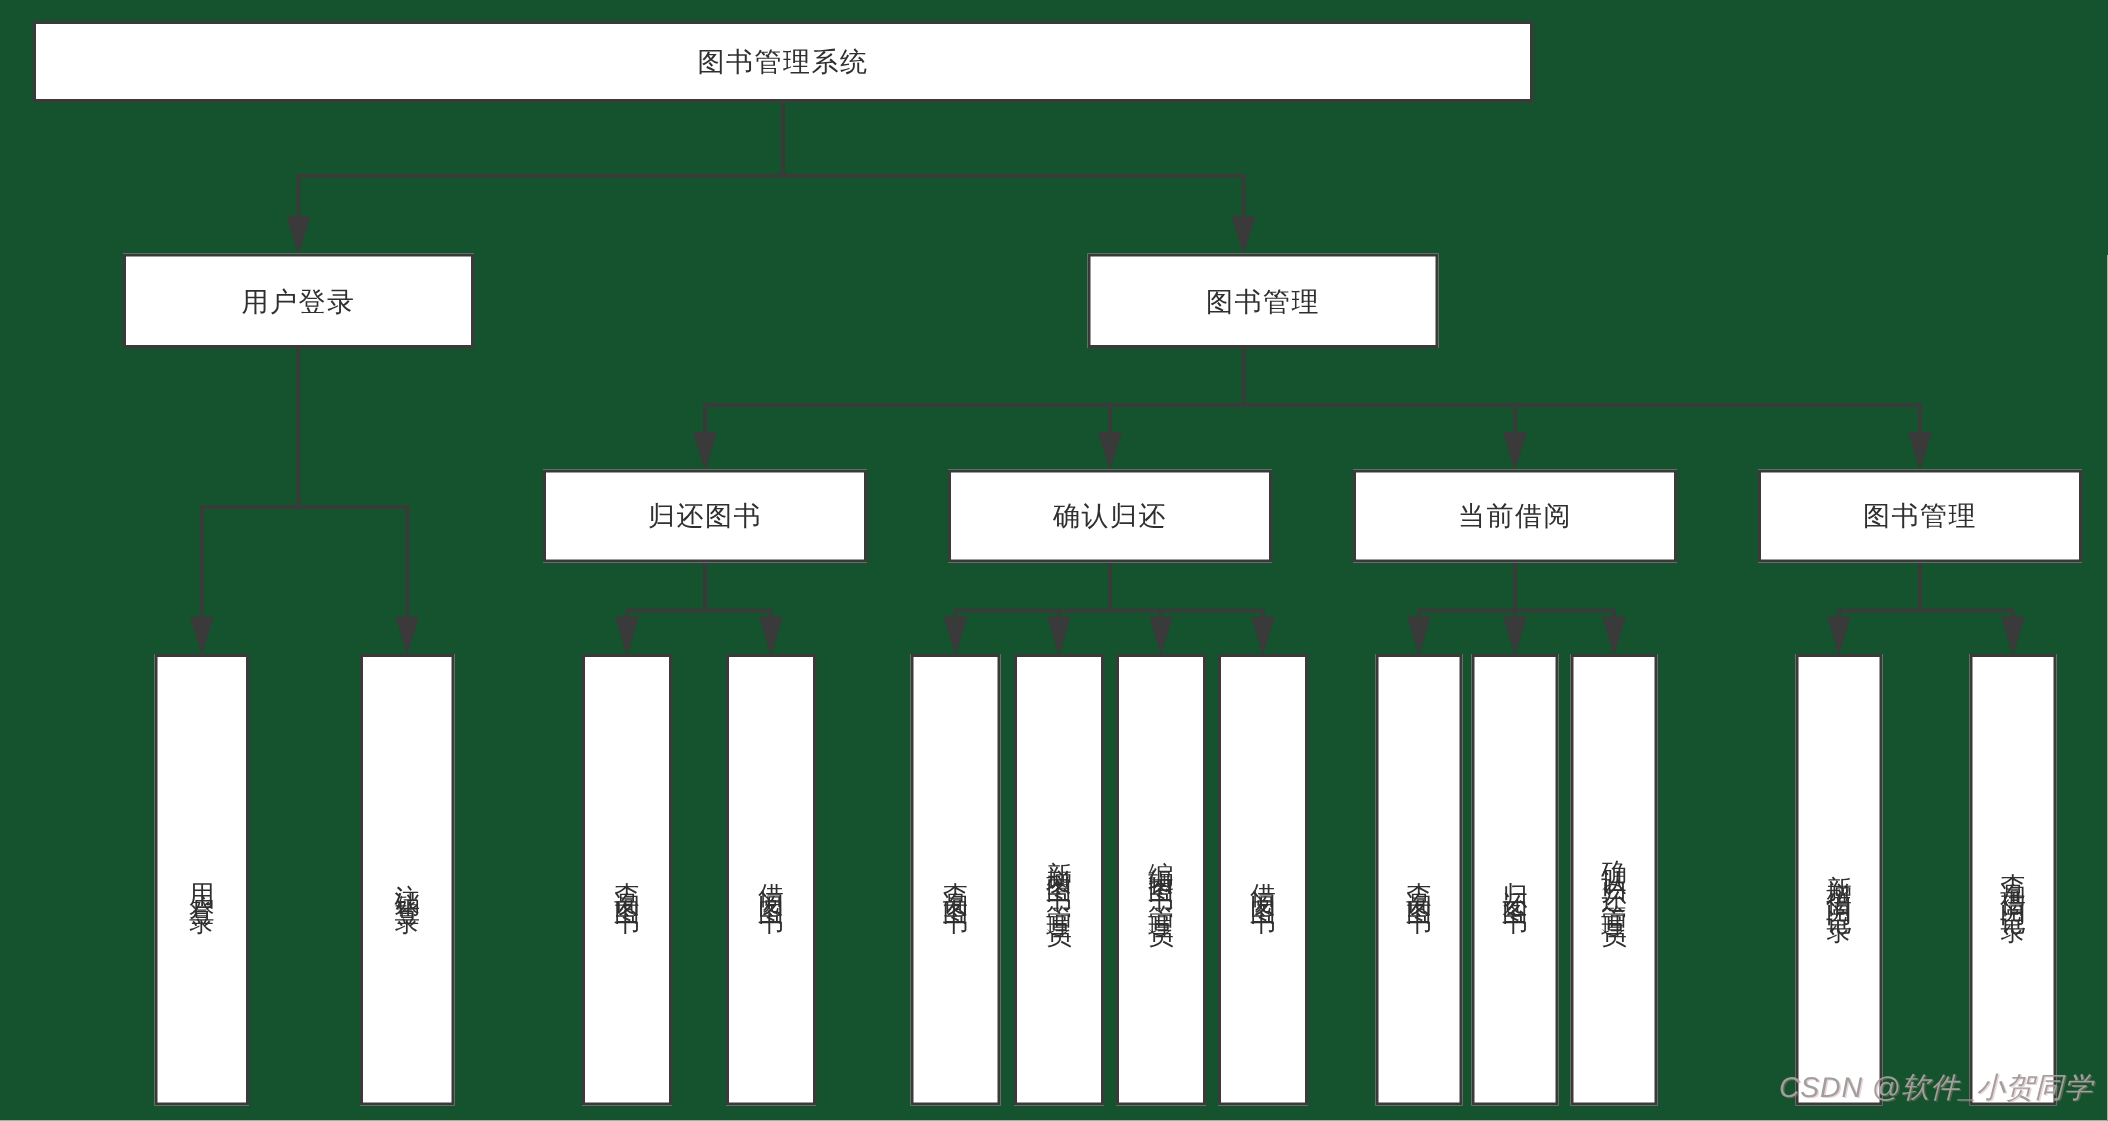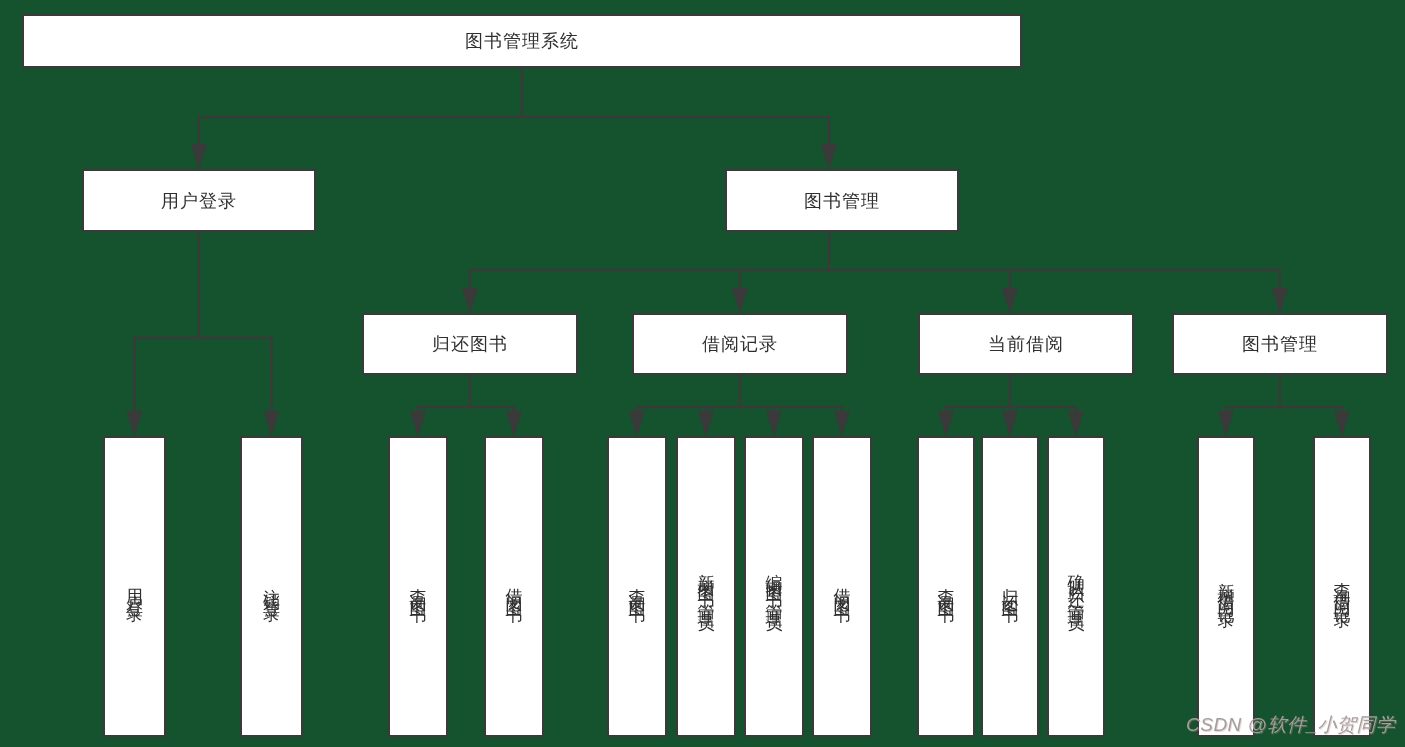--- a/index.html
+++ b/index.html
@@ -36,21 +36,21 @@
     letter-spacing: 1px;
     white-space: nowrap;
   }
   .box.root   { left: 22px;  top: 14px;  width: 1000px; height: 54px; }
   .box.lvl2   { top: 169px; height: 63px; width: 234px; }
   .box.login  { left: 82px; }
   .box.manage { left: 692px; margin-left: 33px; }
   .box.lvl3   { top: 313px; height: 62px; width: 216px; }
   .box.rec     { left: 362px; }
   .box.borrow  { left: 632px; }
-  .box.current { left: 902px; margin-left: 16px; }
+  .box.current { left: 902px; }
   .box.record  { left: 1172px; }
   .box.leaf {
     top: 436px;
     height: 301px;
     writing-mode: vertical-rl;
     text-orientation: mixed;
     font-size: 17px;
     letter-spacing: 6px;
     line-height: 1;
   }
@@ -161,21 +161,21 @@
       <polygon points="1334,411 1350,411 1342,437"></polygon>
     </g>
   </svg>
 
   <div class="box root h-label">图书管理系统</div>
 
   <div class="box lvl2 login h-label">用户登录</div>
   <div class="box lvl2 manage h-label">图书管理</div>
 
   <div class="box lvl3 rec h-label">归还图书</div>
-  <div class="box lvl3 borrow h-label">借阅记录</div>
+  <div class="box lvl3 borrow h-label">确认归还</div>
   <div class="box lvl3 current h-label">当前借阅</div>
   <div class="box lvl3 record h-label">图书管理</div>
 
   <div class="box leaf l-user">用户登录</div>
   <div class="box leaf l-logout">注销登录</div>
 
   <div class="box leaf r-query">查询图书</div>
   <div class="box leaf r-borrow">借阅图书</div>
 
   <div class="box leaf b-query">查询图书</div>

